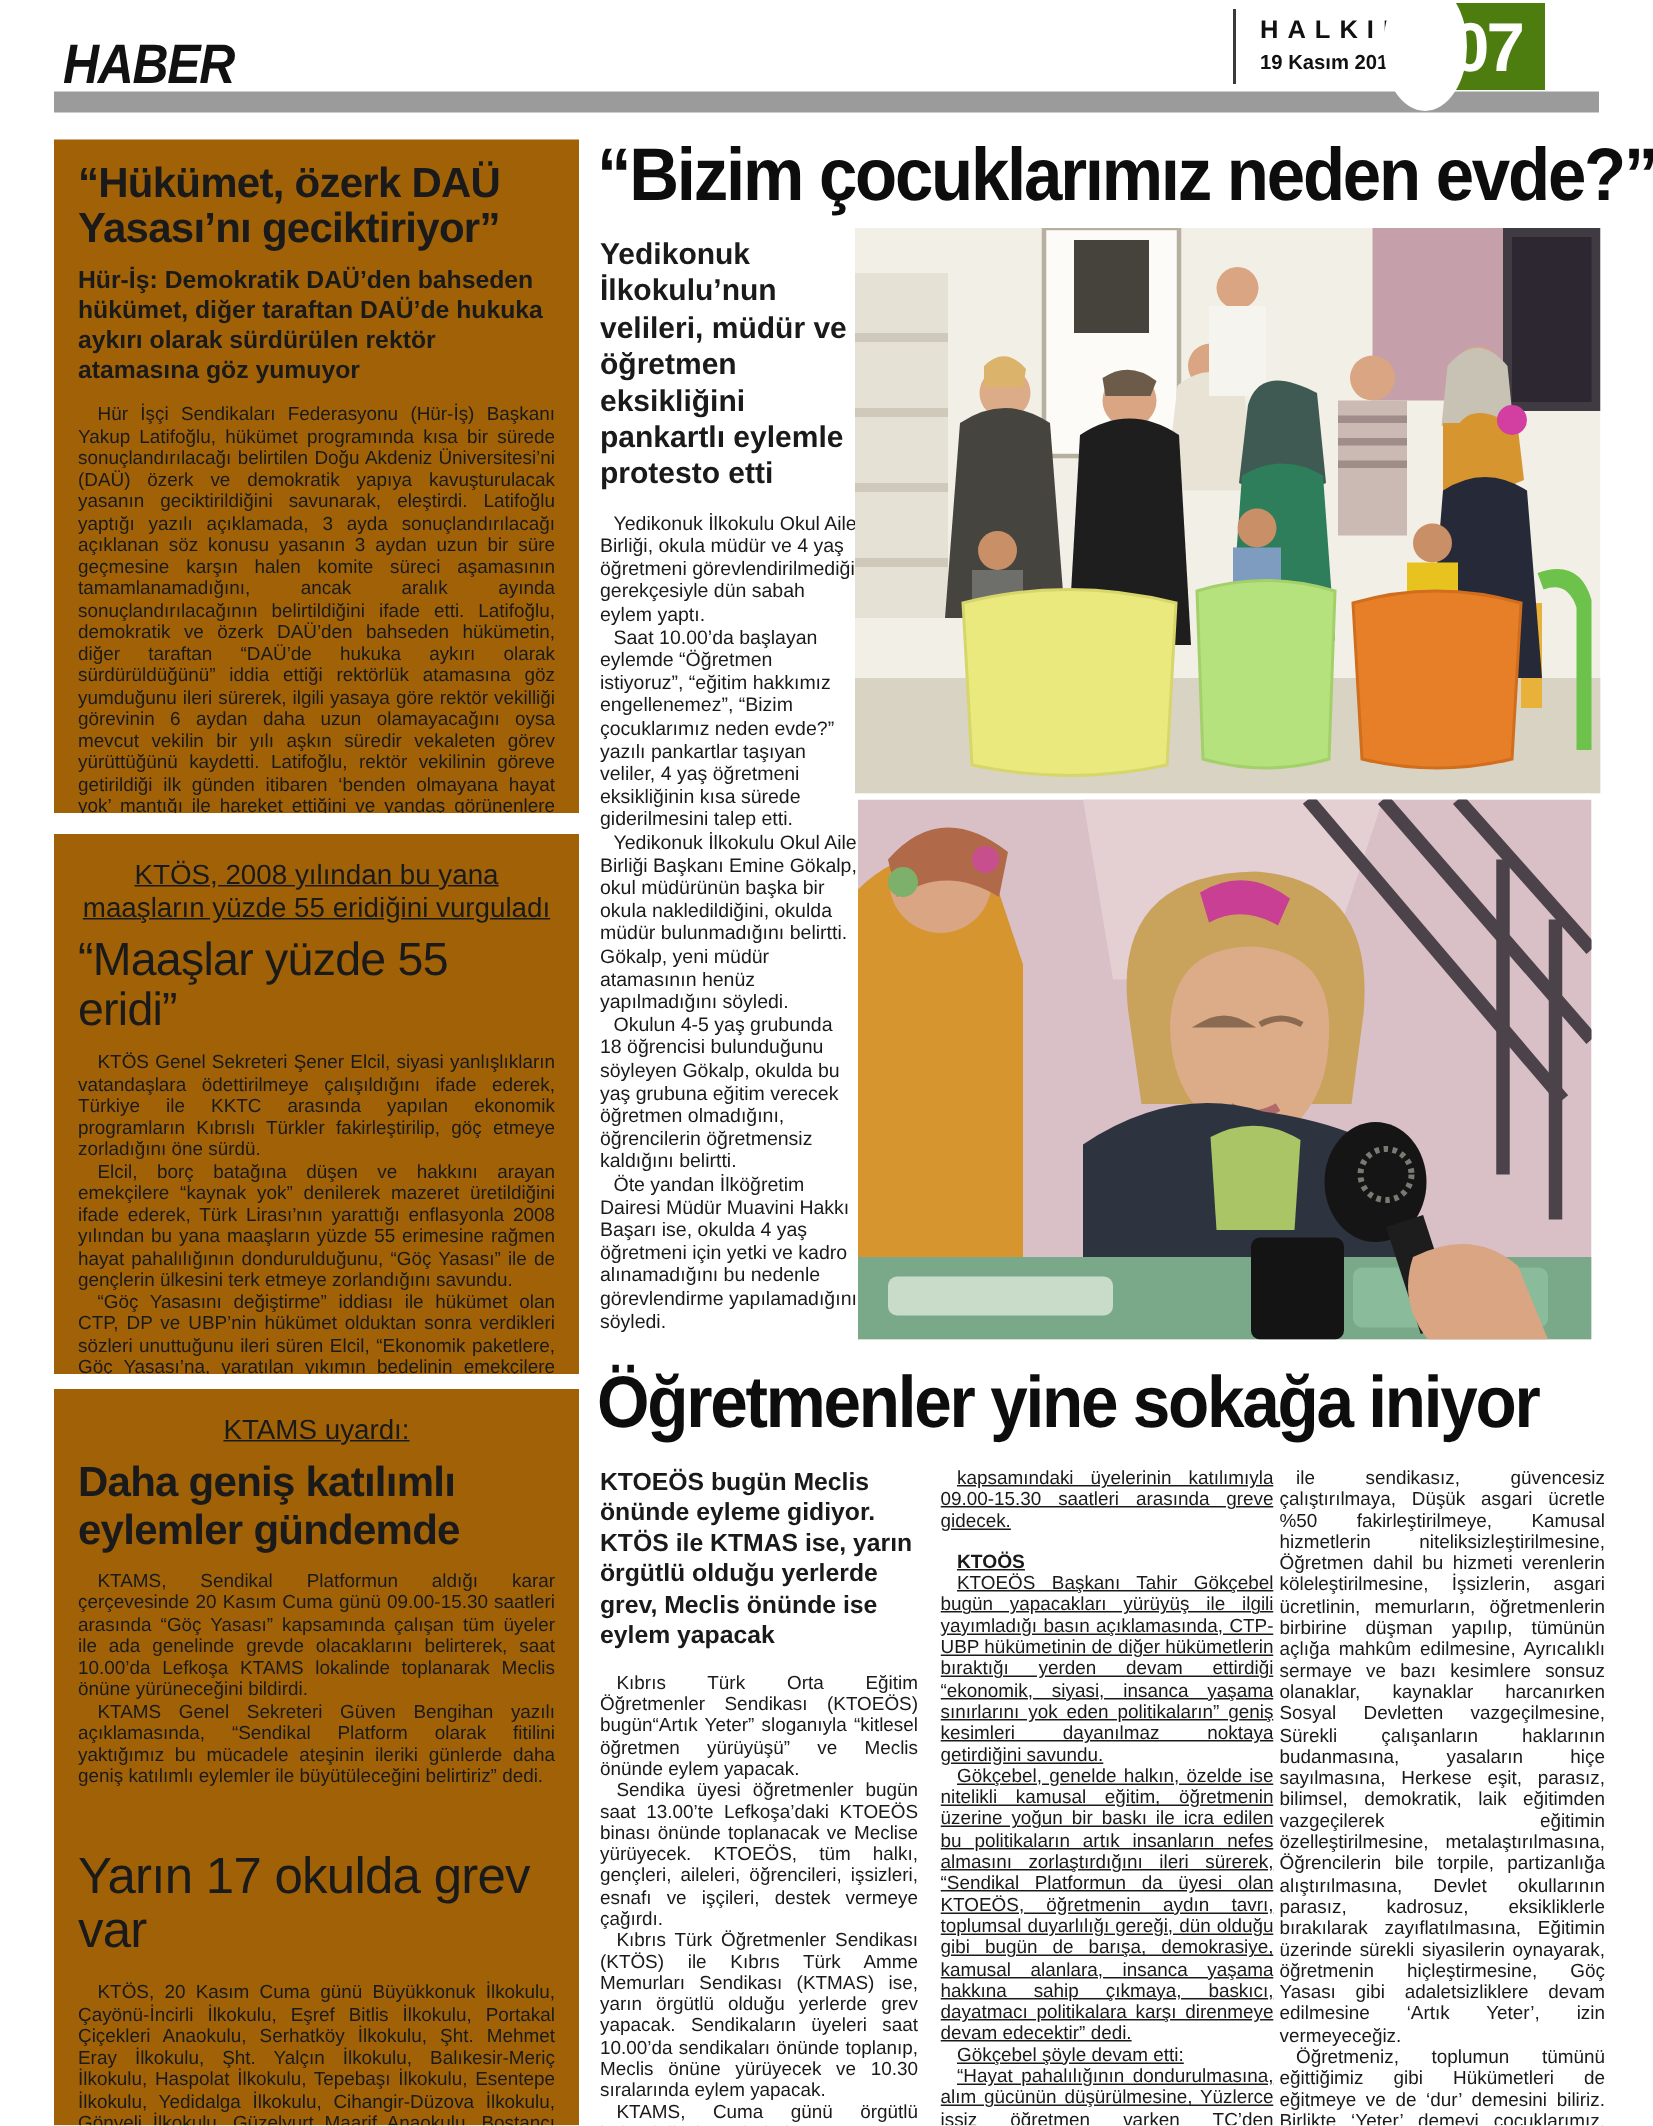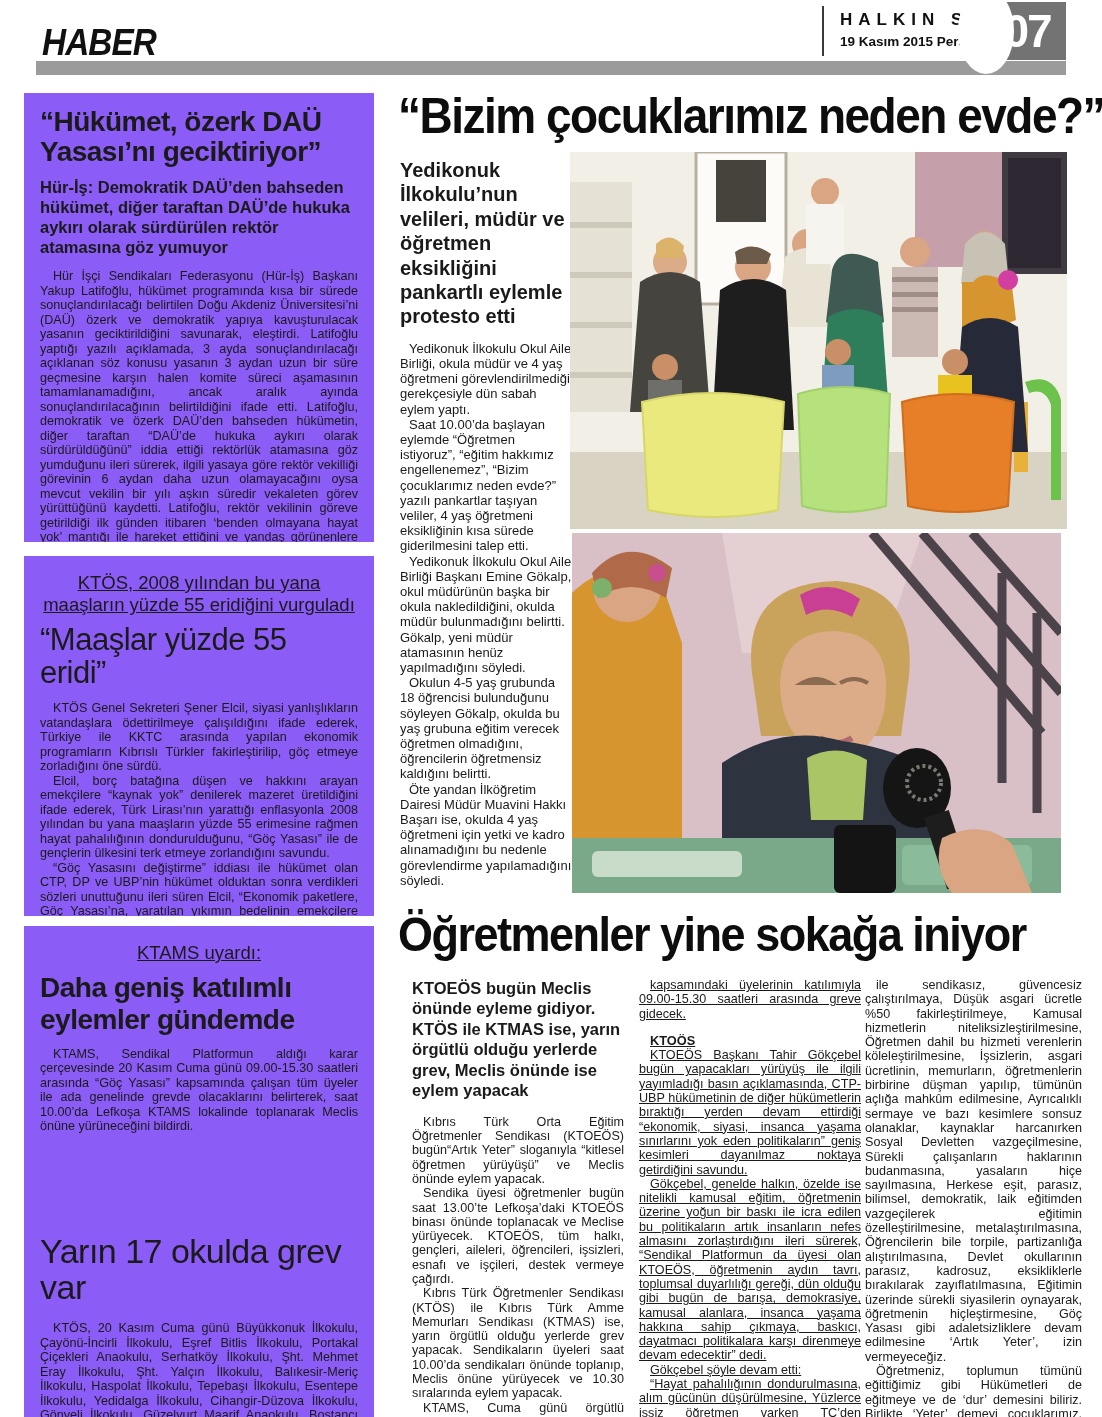--- a/index.html
+++ b/index.html
@@ -10,27 +10,27 @@
   
   .section-label{
     position:absolute;left:42px;top:22px;font-size:37px;font-weight:900;font-style:italic;
     letter-spacing:-1px;transform:scaleX(.9);transform-origin:left;color:#111;
   }
   .header-rule{position:absolute;left:36px;top:61px;width:1030px;height:14px;background:#9b9b9b;}
   .masthead-divider{position:absolute;left:822px;top:6px;width:2px;height:50px;background:#3a3a3a;}
   .masthead{position:absolute;left:840px;top:10px;font-size:17px;font-weight:bold;letter-spacing:6px;color:#111;white-space:nowrap;}
   .issue-date{position:absolute;left:840px;top:34px;font-size:13.5px;font-weight:bold;color:#111;white-space:nowrap;}
   .pagenum{
-    position:absolute;left:988px;top:2px;width:78px;height:58px;background:#737373;
+    position:absolute;left:952px;top:2px;width:78px;height:58px;background:#4d7c0f;
     display:flex;align-items:center;justify-content:center;overflow:visible;
   }
   .pagenum::before{content:"";position:absolute;left:-30px;top:-14px;width:56px;height:86px;background:#fff;border-radius:50%;}
   .pagenum span{position:relative;color:#fff;font-size:46px;font-weight:bold;letter-spacing:-2px;}
   
-  .graybox{position:absolute;left:24px;width:350px;background:#8b5cf6;box-sizing:border-box;padding:14px 16px;overflow:hidden;}
+  .graybox{position:absolute;left:36px;width:350px;background:#a16207;box-sizing:border-box;padding:14px 16px;overflow:hidden;}
   .box-dau{top:93px;height:449px;}
   .box-maaslar{top:556px;height:360px;}
   .box-ktams{top:926px;height:336px;}
   .box-grev{top:1212px;height:205px;}
   .a-title{font-size:28px;font-weight:bold;line-height:1.07;letter-spacing:-.5px;margin:0 0 10px 0;}
   .a-standfirst{font-size:16.5px;font-weight:bold;line-height:1.22;margin:0 0 12px 0;}
   .kicker{font-size:18.5px;text-align:center;text-decoration:underline;line-height:1.2;margin:2px 0 8px 0;}
   .a-headline-lg{font-size:31px;font-weight:normal;line-height:1.05;letter-spacing:-.5px;margin:0 0 12px 0;}
   .a-headline-2l{font-size:28px;font-weight:bold;line-height:1.12;letter-spacing:-.5px;margin:0 0 12px 0;}
   .bodytext{font-size:12.6px;line-height:14.5px;text-align:justify;}
@@ -44,21 +44,21 @@
   .bizim-standfirst{font-size:20px;font-weight:bold;line-height:1.22;margin:0 0 12px 0;}
   .bizim-body{font-size:13px;line-height:15.2px;text-align:left;}
   .bizim-body p{margin:0;text-indent:9px;}
   .photo{position:absolute;display:block;}
   .photo-protest{left:570px;top:152px;width:497px;height:377px;}
   .photo-interview{left:572px;top:533px;width:489px;height:360px;}
   .ogr-headline{
     position:absolute;left:398px;top:910px;width:672px;font-size:45px;font-weight:900;line-height:1;
     letter-spacing:-1.5px;transform:scaleY(1.08);transform-origin:top left;color:#0d0d0d;white-space:nowrap;
   }
-  .ogr-col{position:absolute;top:978px;height:439px;overflow:hidden;margin-left:12px;}
+  .ogr-col{position:absolute;top:978px;height:439px;overflow:hidden;}
   .ogr-col1{left:400px;width:212px;}
   .ogr-col2{left:627px;width:222px;text-decoration:underline;}
   .ogr-col3{left:853px;width:217px;}
   .ogr-standfirst{font-size:16.5px;font-weight:bold;line-height:1.24;margin:0 0 14px 0;}
   .ogr-body{font-size:12.6px;line-height:14.3px;text-align:justify;}
   .ogr-body p{margin:0;text-indent:11px;}
   .ogr-subhead{font-size:12.8px;font-weight:bold;margin:13px 0 0 0;text-indent:11px;}
 </style>
 </head>
 <body>
@@ -90,20 +90,21 @@
       <p>Elcil, borç batağına düşen ve hakkını arayan emekçilere “kaynak yok” denilerek mazeret üretildiğini ifade ederek, Türk Lirası’nın yarattığı enflasyonla 2008 yılından bu yana maaşların yüzde 55 erimesine rağmen hayat pahalılığının dondurulduğunu, “Göç Yasası” ile de gençlerin ülkesini terk etmeye zorlandığını savundu.</p>
       <p>“Göç Yasasını değiştirme” iddiası ile hükümet olan CTP, DP ve UBP’nin hükümet olduktan sonra verdikleri sözleri unuttuğunu ileri süren Elcil, “Ekonomik paketlere, Göç Yasası’na, yaratılan yıkımın bedelinin emekçilere ödettirilmesine, kara para aklayanları, vergi kaçıranları, koruyanlara sermayeyi besleyenlere karşı çıkmak için eylemleri sokağa taşıyoruz” dedi.</p>
     </div>
   </div>
 
   <div class="graybox box-ktams">
     <div class="kicker">KTAMS uyardı:</div>
     <h1 class="a-headline-2l">Daha geniş katılımlı eylemler gündemde</h1>
     <div class="bodytext">
       <p>KTAMS, Sendikal Platformun aldığı karar çerçevesinde 20 Kasım Cuma günü 09.00-15.30 saatleri arasında “Göç Yasası” kapsamında çalışan tüm üyeler ile ada genelinde grevde olacaklarını belirterek, saat 10.00’da Lefkoşa KTAMS lokalinde toplanarak Meclis önüne yürüneceğini bildirdi.</p>
+      <p>KTAMS Genel Sekreteri Güven Bengihan yazılı açıklamasında, “Sendikal Platform olarak fitilini yaktığımız bu mücadele ateşinin ileriki günlerde daha geniş katılımlı eylemler ile büyütüleceğini belirtiriz” dedi.</p>
     </div>
   </div>
 
   <div class="graybox box-grev">
     <h1 class="a-headline-lg" style="font-size:34px;margin:8px 0 16px 0;">Yarın 17 okulda grev var</h1>
     <div class="bodytext">
       <p>KTÖS, 20 Kasım Cuma günü Büyükkonuk İlkokulu, Çayönü-İncirli İlkokulu, Eşref Bitlis İlkokulu, Portakal Çiçekleri Anaokulu, Serhatköy İlkokulu, Şht. Mehmet Eray İlkokulu, Şht. Yalçın İlkokulu, Balıkesir-Meriç İlkokulu, Haspolat İlkokulu, Tepebaşı İlkokulu, Esentepe İlkokulu, Yedidalga İlkokulu, Cihangir-Düzova İlkokulu, Gönyeli İlkokulu, Güzelyurt Maarif Anaokulu, Bostancı Fikri Karayel İlkokulu, Ziyamet İlkokulunda saat 08.00’den itibaren grevde ve eylemde olacak.</p>
     </div>
   </div>
 

